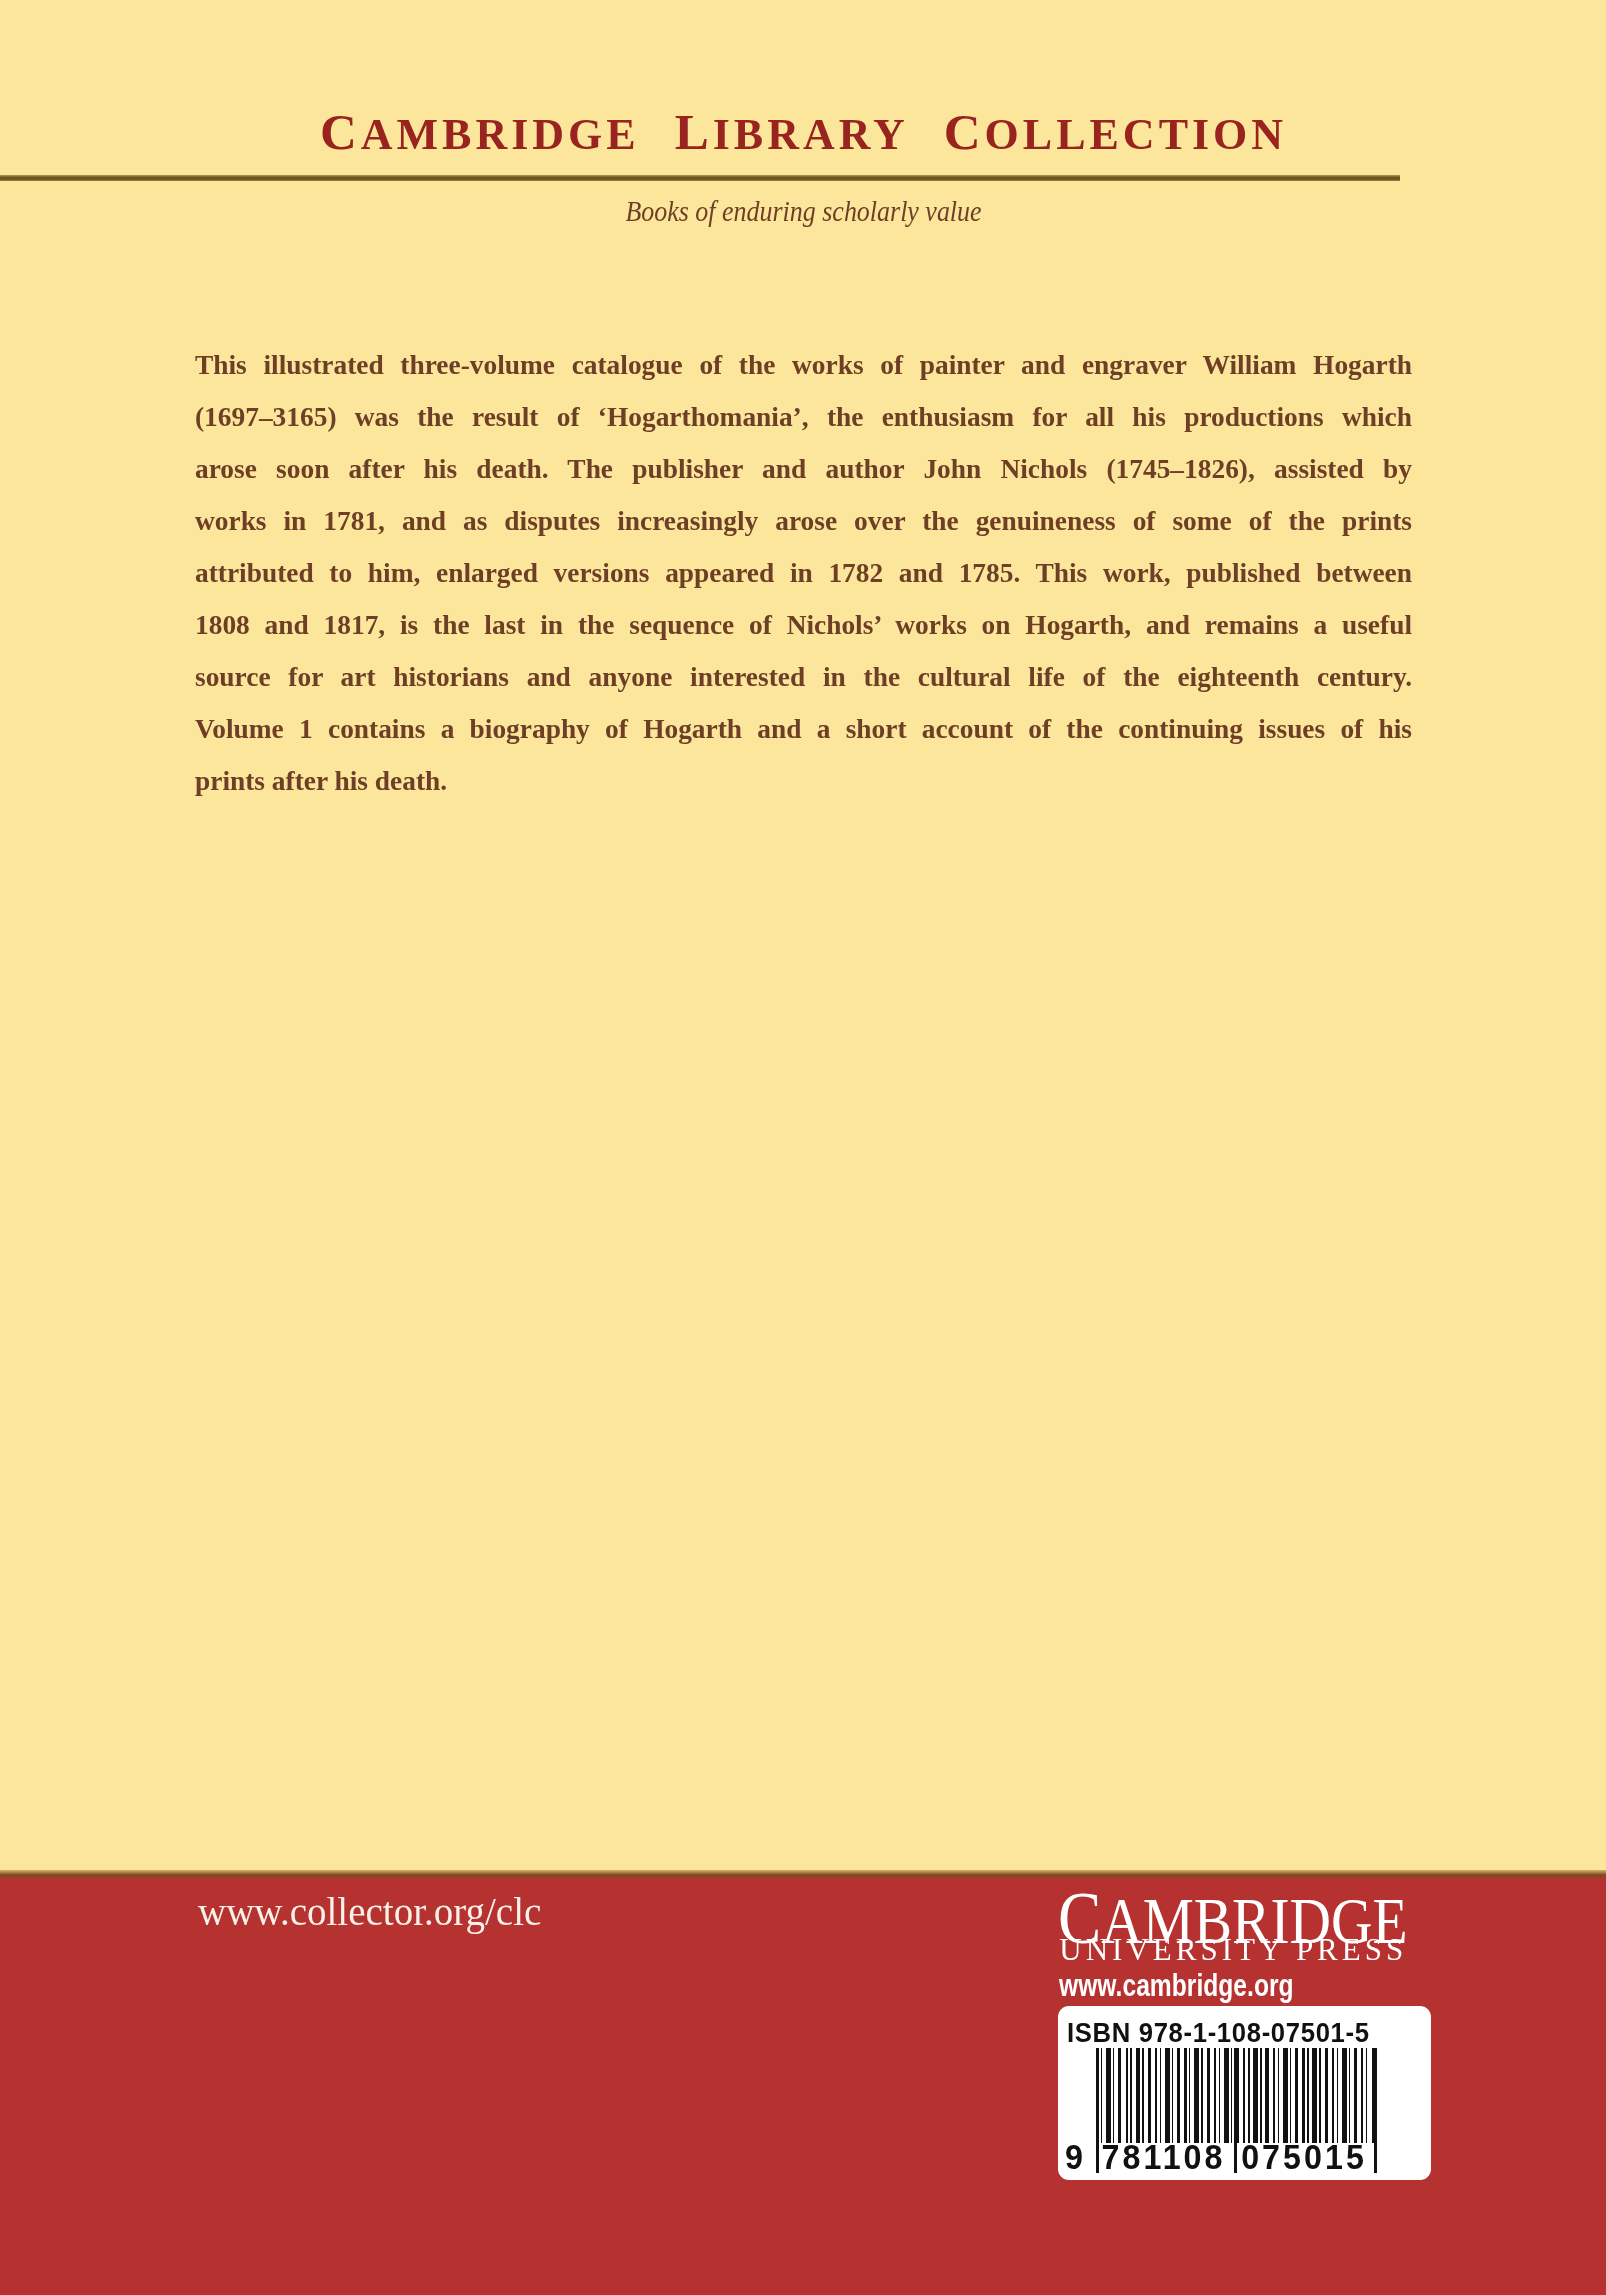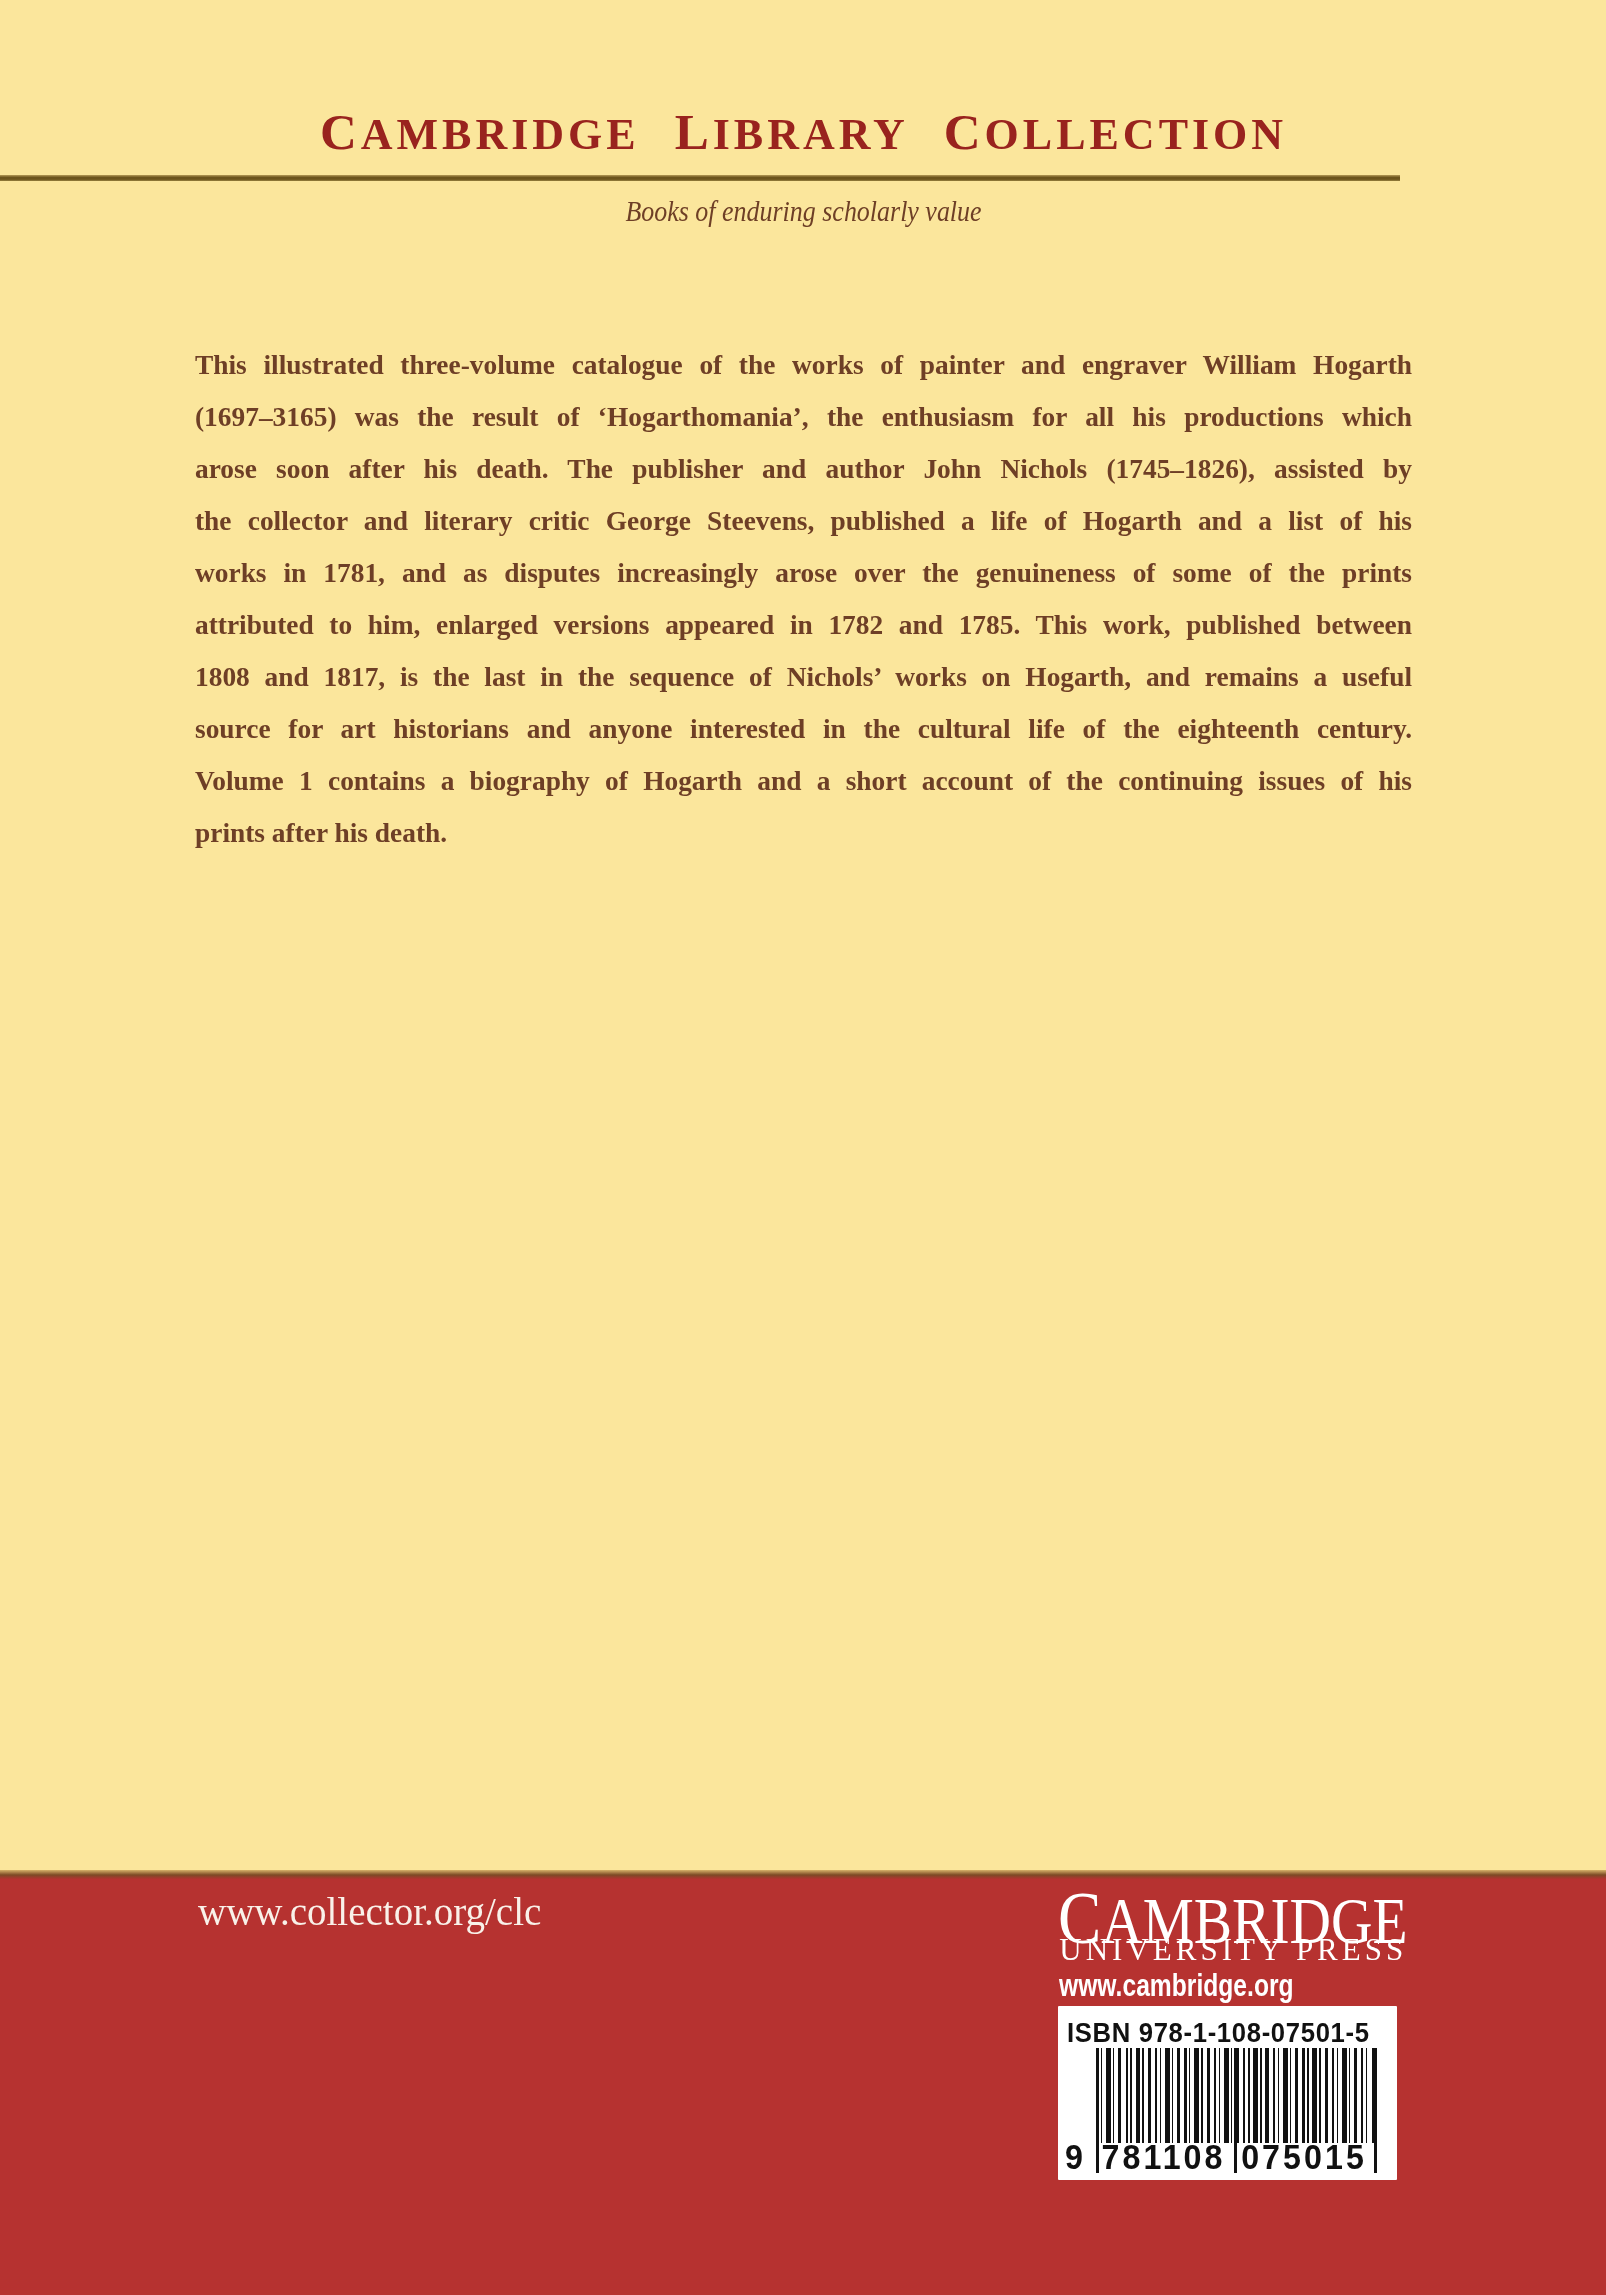--- a/index.html
+++ b/index.html
@@ -136,21 +136,22 @@
   }
 
   
   .isbn-box {
     position: absolute;
     left: 1058px;
     top: 136px; 
     width: 339px;
     height: 174px;
     background: #FFFFFF;
-    border-radius: 1px;
+    border-radius: 11px;
+    padding-left: 34px;
   }
   .isbn-label {
     position: absolute;
     left: 8.7px; top: 12px;
     color: #111111;
     font-family: "Liberation Sans", sans-serif;
     font-weight: 700;
     font-size: 27px;
     letter-spacing: 0.7px;
     transform: scaleX(0.95);
@@ -205,21 +206,20 @@
 </div>
 
 <div class="divider-rule"></div>
 
 <div class="clc-tagline">Books of enduring scholarly value</div>
 
 <div class="description">
     <div class="para-line">This illustrated three-volume catalogue of the works of painter and engraver William Hogarth</div>
     <div class="para-line">(1697–3165) was the result of ‘Hogarthomania’, the enthusiasm for all his productions which</div>
     <div class="para-line">arose soon after his death. The publisher and author John Nichols (1745–1826), assisted by</div>
-    <div class="para-line">the collector and literary critic George Steevens, published a life of Hogarth and a list of his</div>
     <div class="para-line">works in 1781, and as disputes increasingly arose over the genuineness of some of the prints</div>
     <div class="para-line">attributed to him, enlarged versions appeared in 1782 and 1785. This work, published between</div>
     <div class="para-line">1808 and 1817, is the last in the sequence of Nichols’ works on Hogarth, and remains a useful</div>
     <div class="para-line">source for art historians and anyone interested in the cultural life of the eighteenth century.</div>
     <div class="para-line">Volume 1 contains a biography of Hogarth and a short account of the continuing issues of his</div>
     <div class="para-line">prints after his death.</div>
   </div>
 
 <div class="footer-band">
   <div class="band-edge"></div>

